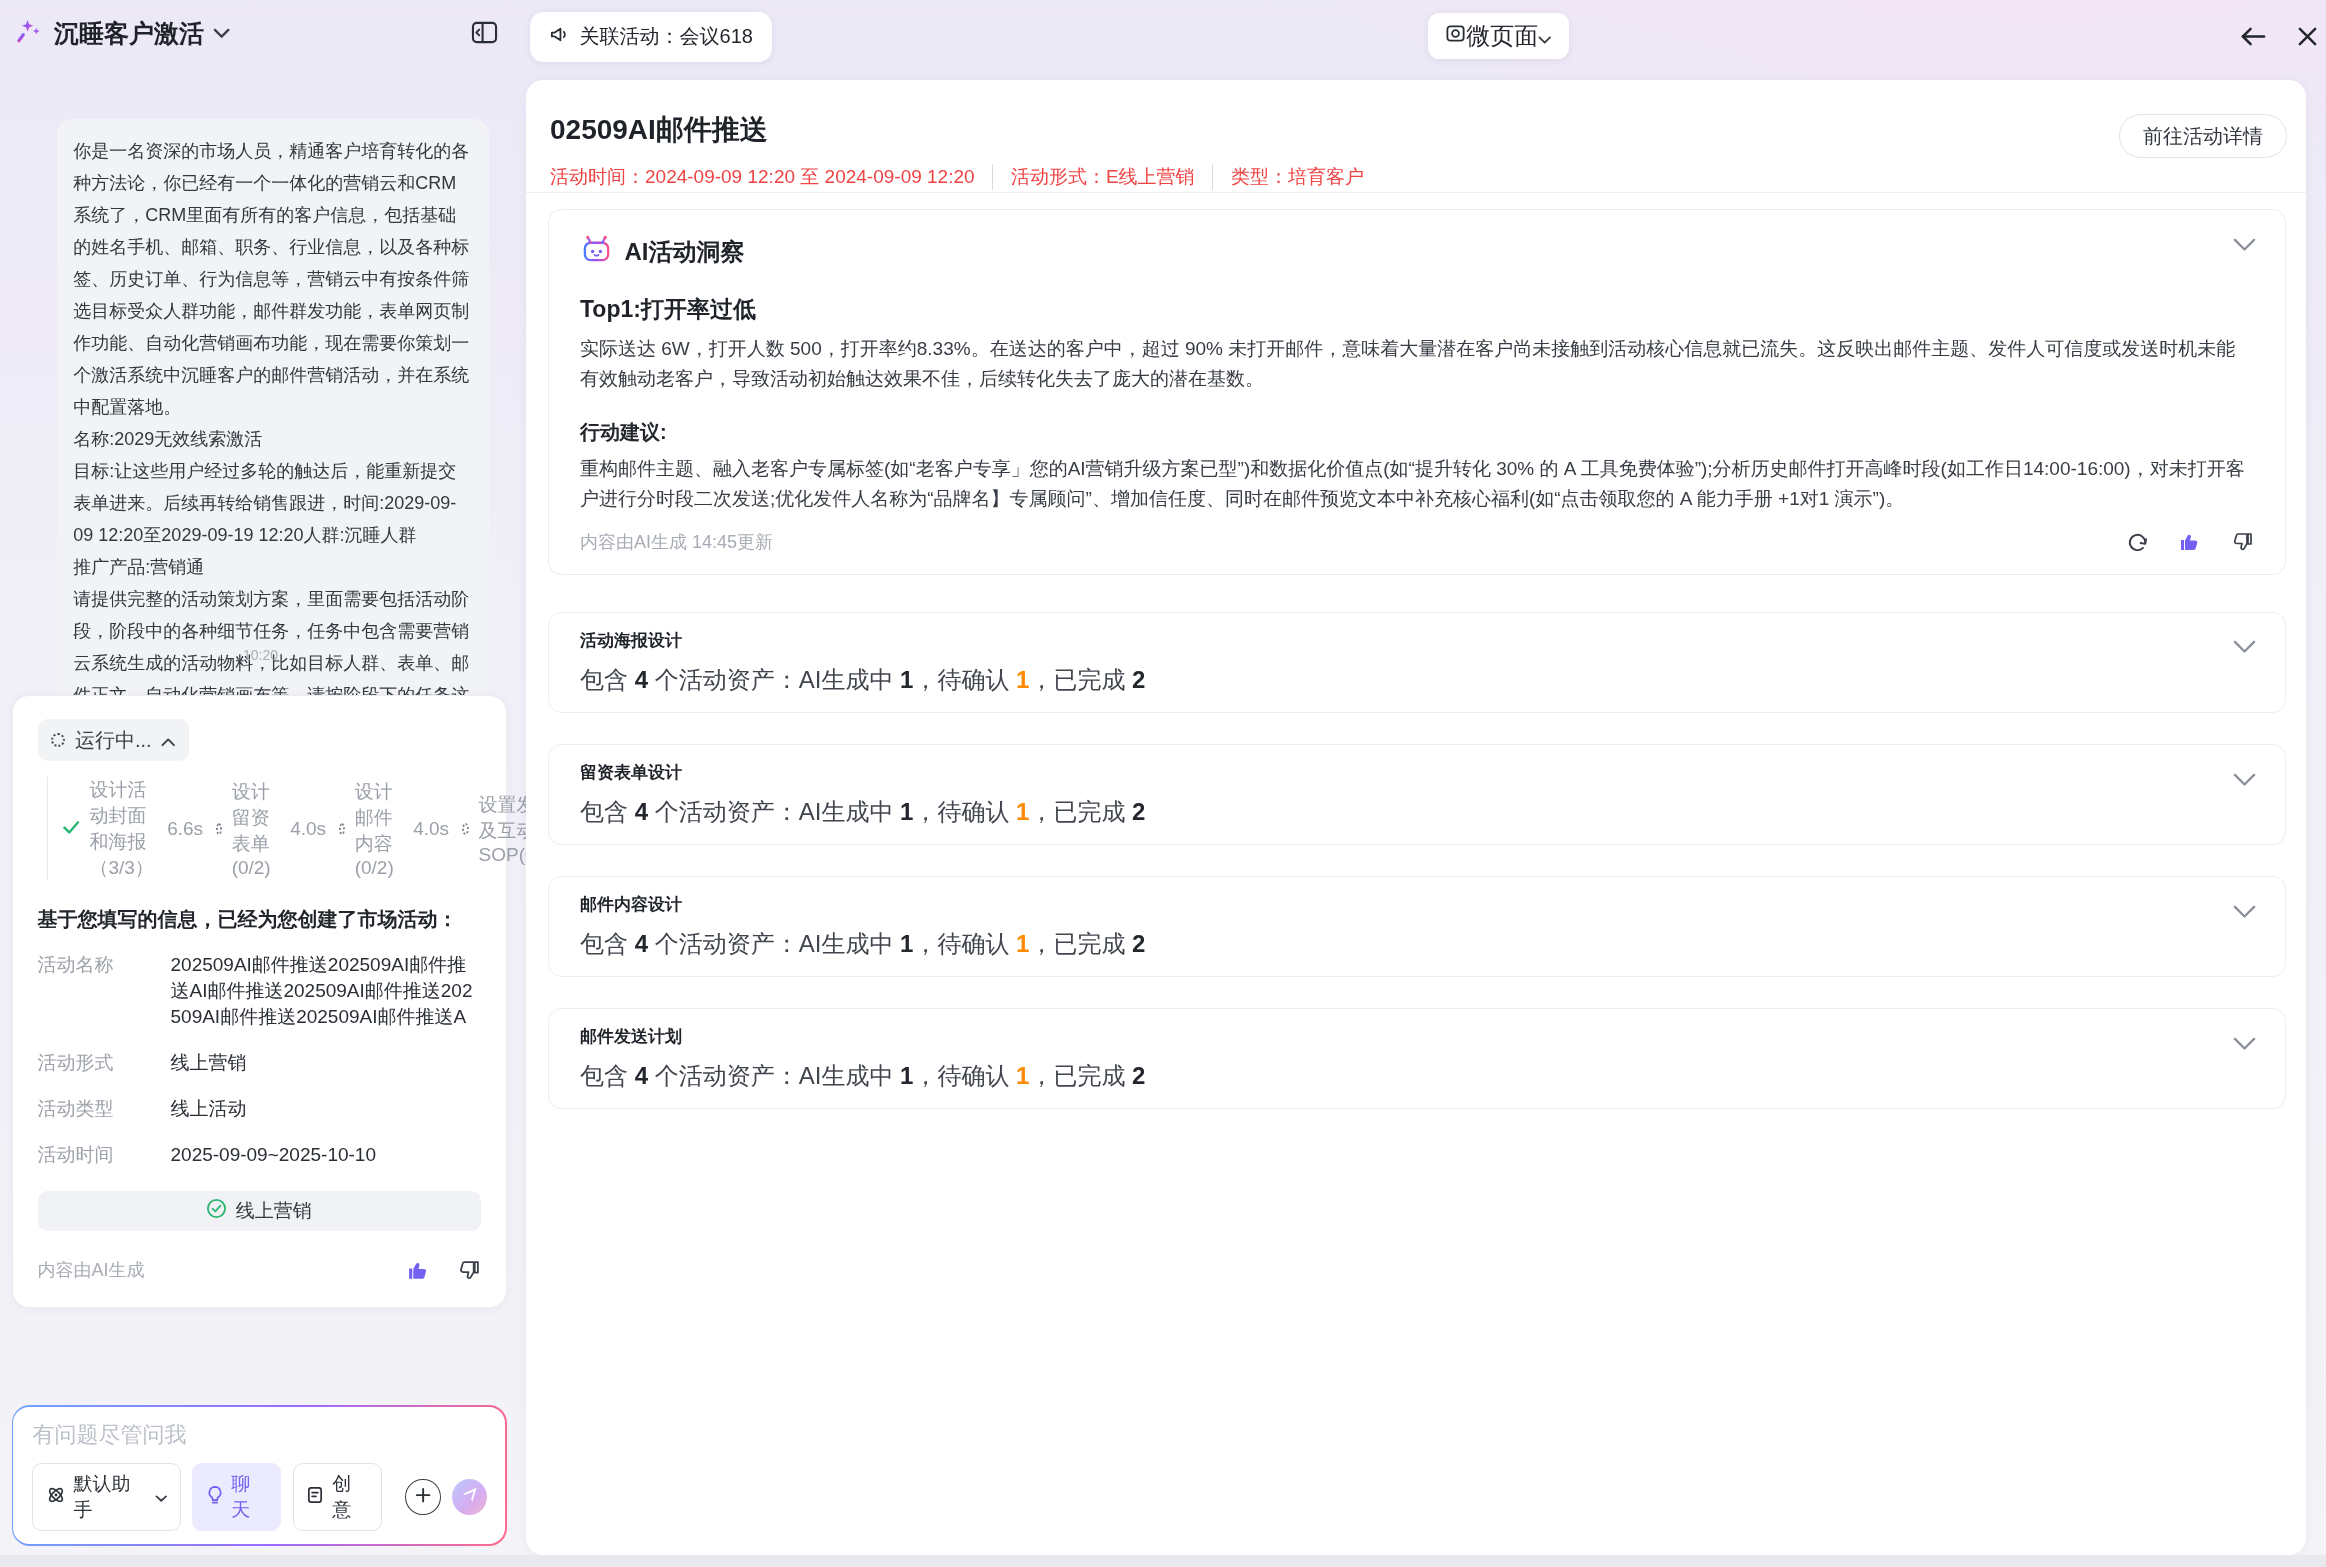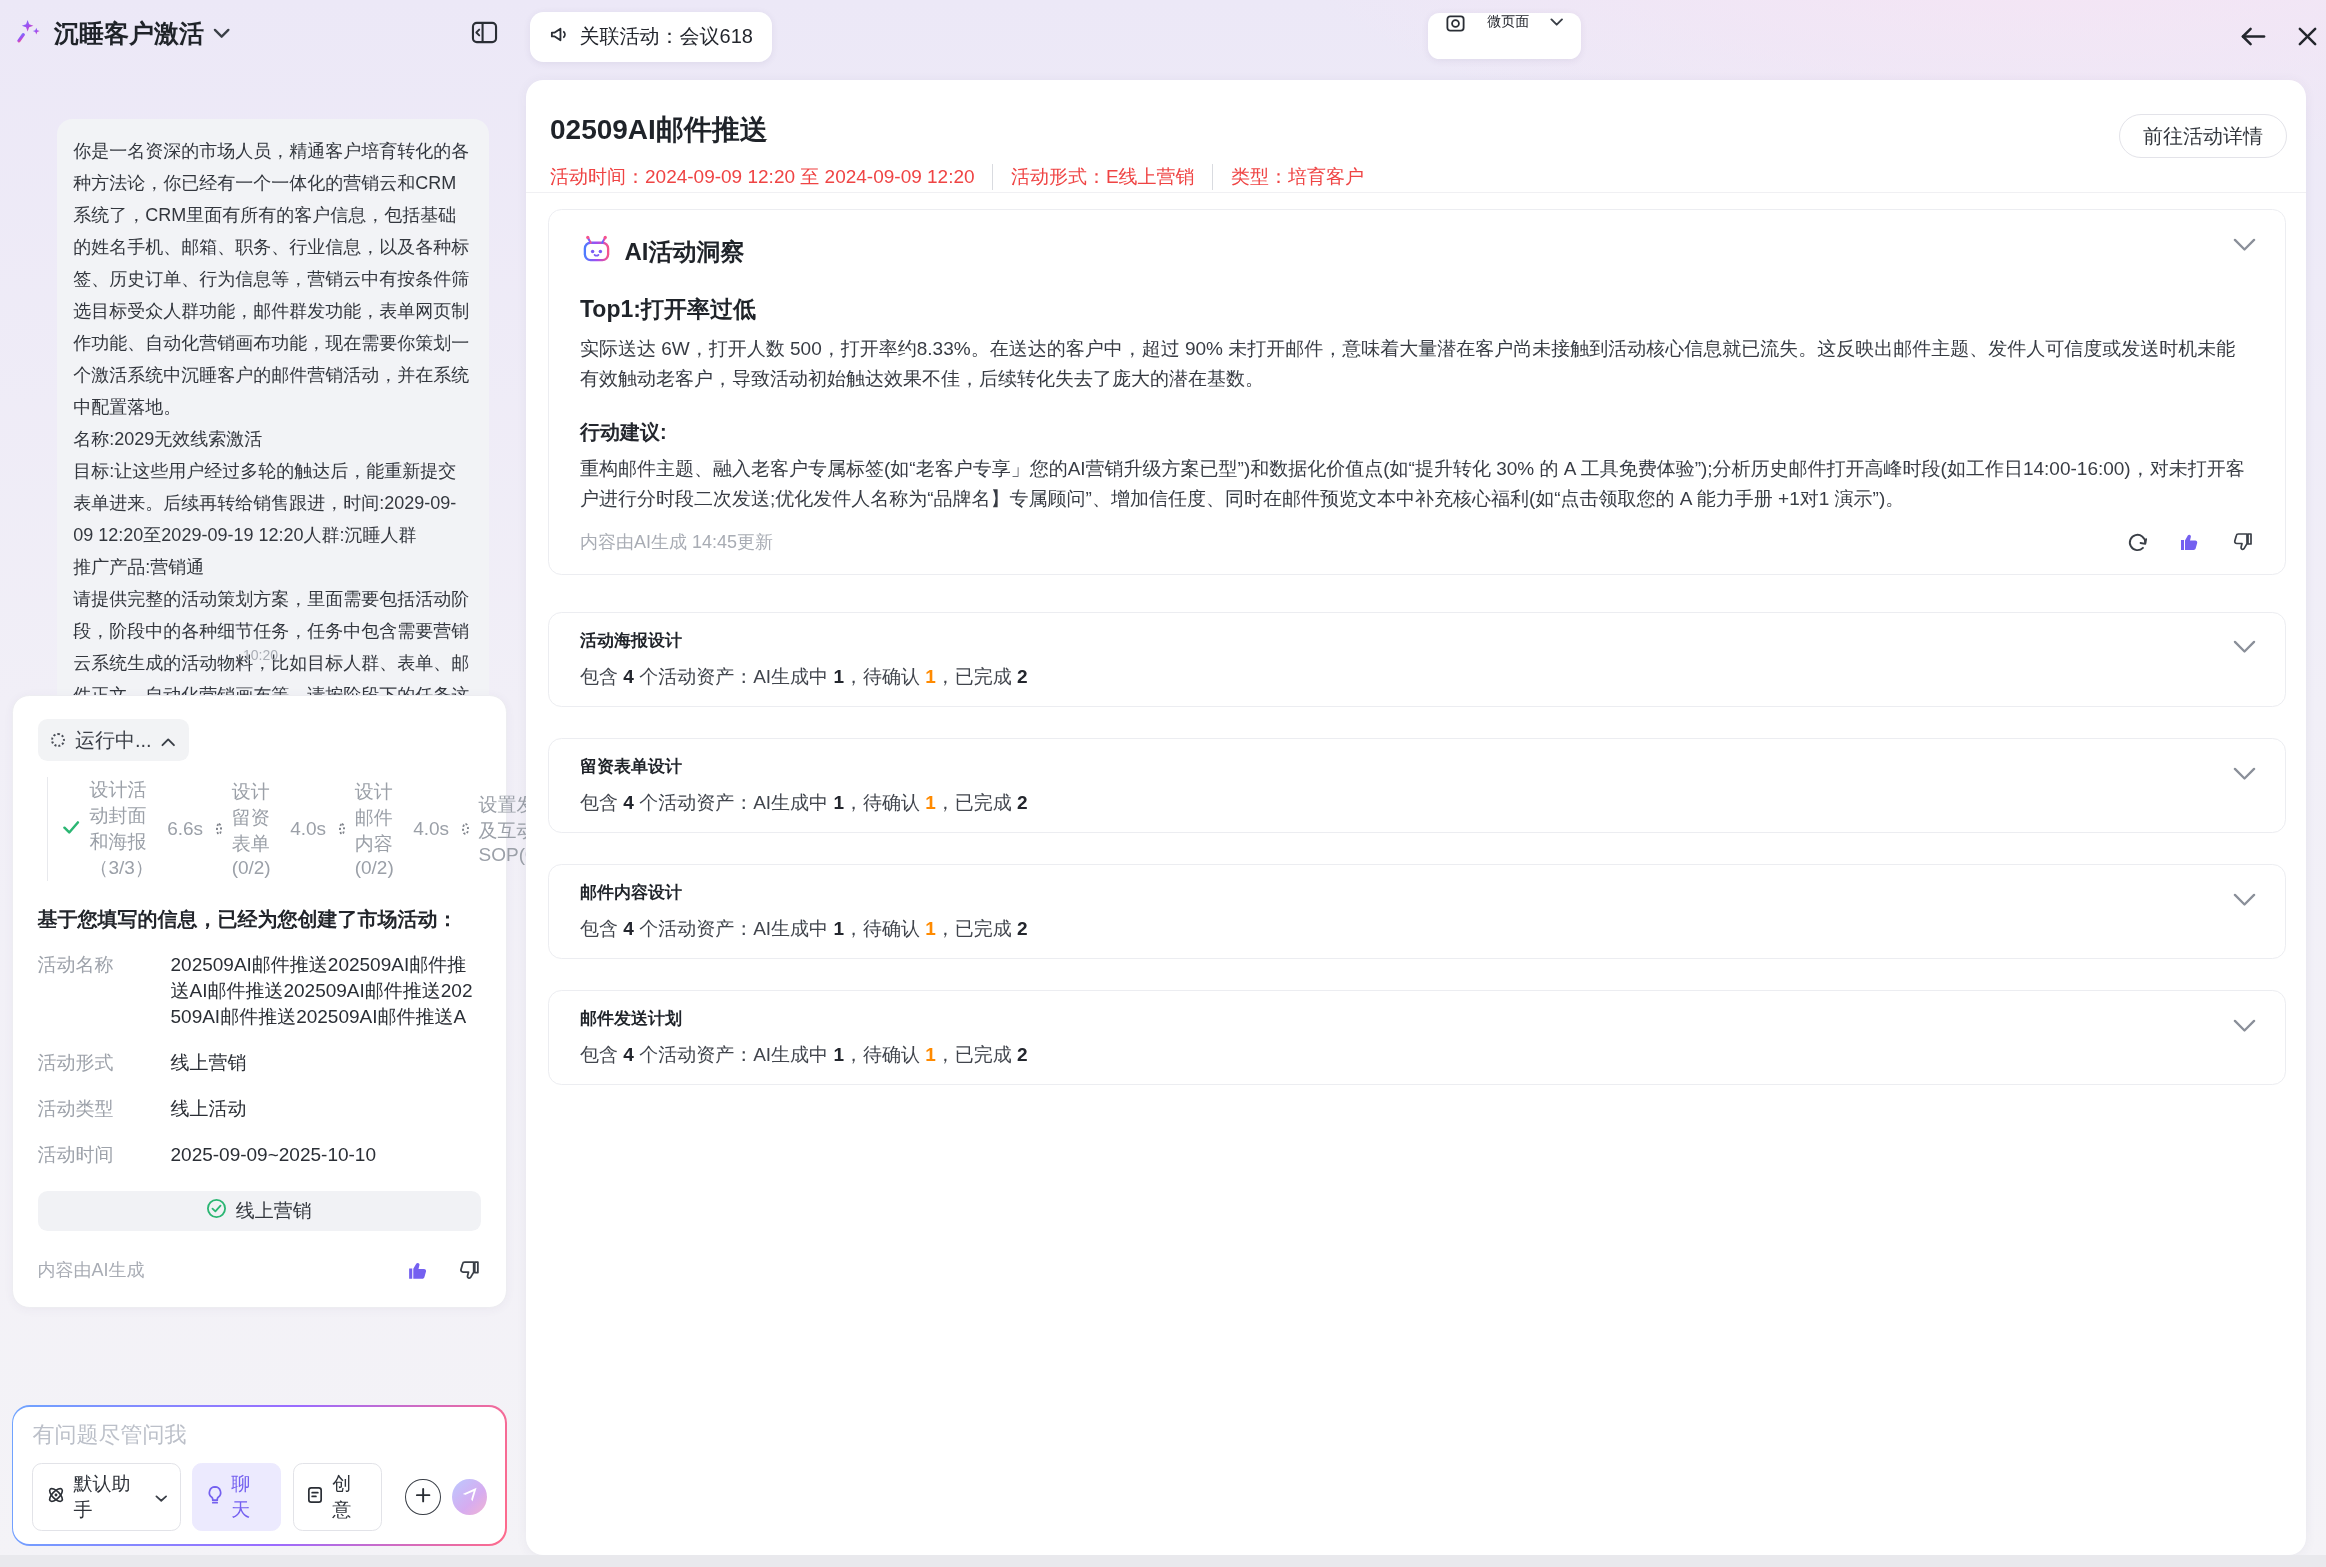--- a/index.html
+++ b/index.html
@@ -14,21 +14,21 @@
   }
   .screen{ position:relative; width:2327px; height:1568px; }
 
   
   .app-title{ position:absolute; left:17.3px; top:17.3px; display:flex; align-items:center; gap:9.6px; cursor:pointer; }
   .app-title .name{ font-size:25px; font-weight:700; color:#1F2329; }
   .collapse-btn{ position:absolute; left:470px; top:21px; width:29px; height:27px; display:flex; align-items:center; justify-content:center; cursor:pointer; }
   .related-badge{ position:absolute; left:530px; top:11.5px; height:50px; background:#fff; border-radius:13.4px;
     box-shadow:0 1.9px 7.7px rgba(60,50,100,.08); display:flex; align-items:center; gap:9.6px; padding:0 19px; font-size:20px; color:#23262D; }
   .page-switcher{ position:absolute; left:1428px; top:13.4px; height:46px; background:#fff; border-radius:11.5px;
-    box-shadow:0 1.9px 7.7px rgba(60,50,100,.08); display:flex; gap:21px; padding:0 17.3px; font-size:14px; color:#23262D; cursor:pointer; }
+    box-shadow:0 1.9px 7.7px rgba(60,50,100,.08); display:flex; align-items:center; gap:0; padding:0 17.3px; font-size:24px; color:#23262D; cursor:pointer; }
   .icon-btn{ position:absolute; width:35px; height:35px; display:flex; align-items:center; justify-content:center; cursor:pointer; }
   .back-btn{ left:2236px; top:21px; }
   .close-btn{ left:2290px; top:21px; }
 
   
   .sidebar{ position:absolute; left:0; top:63px; width:521px; bottom:13.4px; }
   .bubble{ position:absolute; left:57px; top:56px; width:432px; background:#F2F3F6; border-radius:15.4px;
     padding:16.3px 16.3px; font-size:18px; line-height:32px; color:#33373E; white-space:pre-line; }
   .timestamp{ position:absolute; left:0; top:584px; width:521px; text-align:center; font-size:14px; color:#A9ADB5; }
 
@@ -83,21 +83,21 @@
   .chev-abs{ position:absolute; right:29px; top:27px; cursor:pointer; }
   .top-title{ margin-top:25px; font-size:23px; font-weight:700; color:#1F2329; }
   .para-label{ margin-top:25px; font-size:20px; font-weight:700; color:#23262D; }
   .para{ margin-top:8.6px; font-size:19px; line-height:30px; color:#383C44; }
   .insight-footer{ margin-top:15.4px; display:flex; align-items:center; justify-content:space-between; }
   .insight-footer .note{ font-size:18px; color:#A8ACB4; }
   .insight-footer .acts{ display:flex; align-items:center; gap:27px; }
 
   .section-card{ padding:16.3px 31px; margin-bottom:31px; }
   .section-title{ font-size:17px; font-weight:700; color:#1F2329; }
-  .section-sub{ margin-top:11.5px; font-size:19px; color:#41454D; }
+  .section-sub{ margin-top:11.5px; font-size:24px; color:#41454D; }
   .section-sub .num{ font-weight:700; color:#23262D; }
   .section-sub .num.orange{ color:#FF8A00; }
 
   .bottom-strip{ position:absolute; left:0; bottom:0; width:2327px; height:13.4px; background:#E9E9ED; }
 </style>
 </head>
 <body>
 
 <div class="screen">
 

